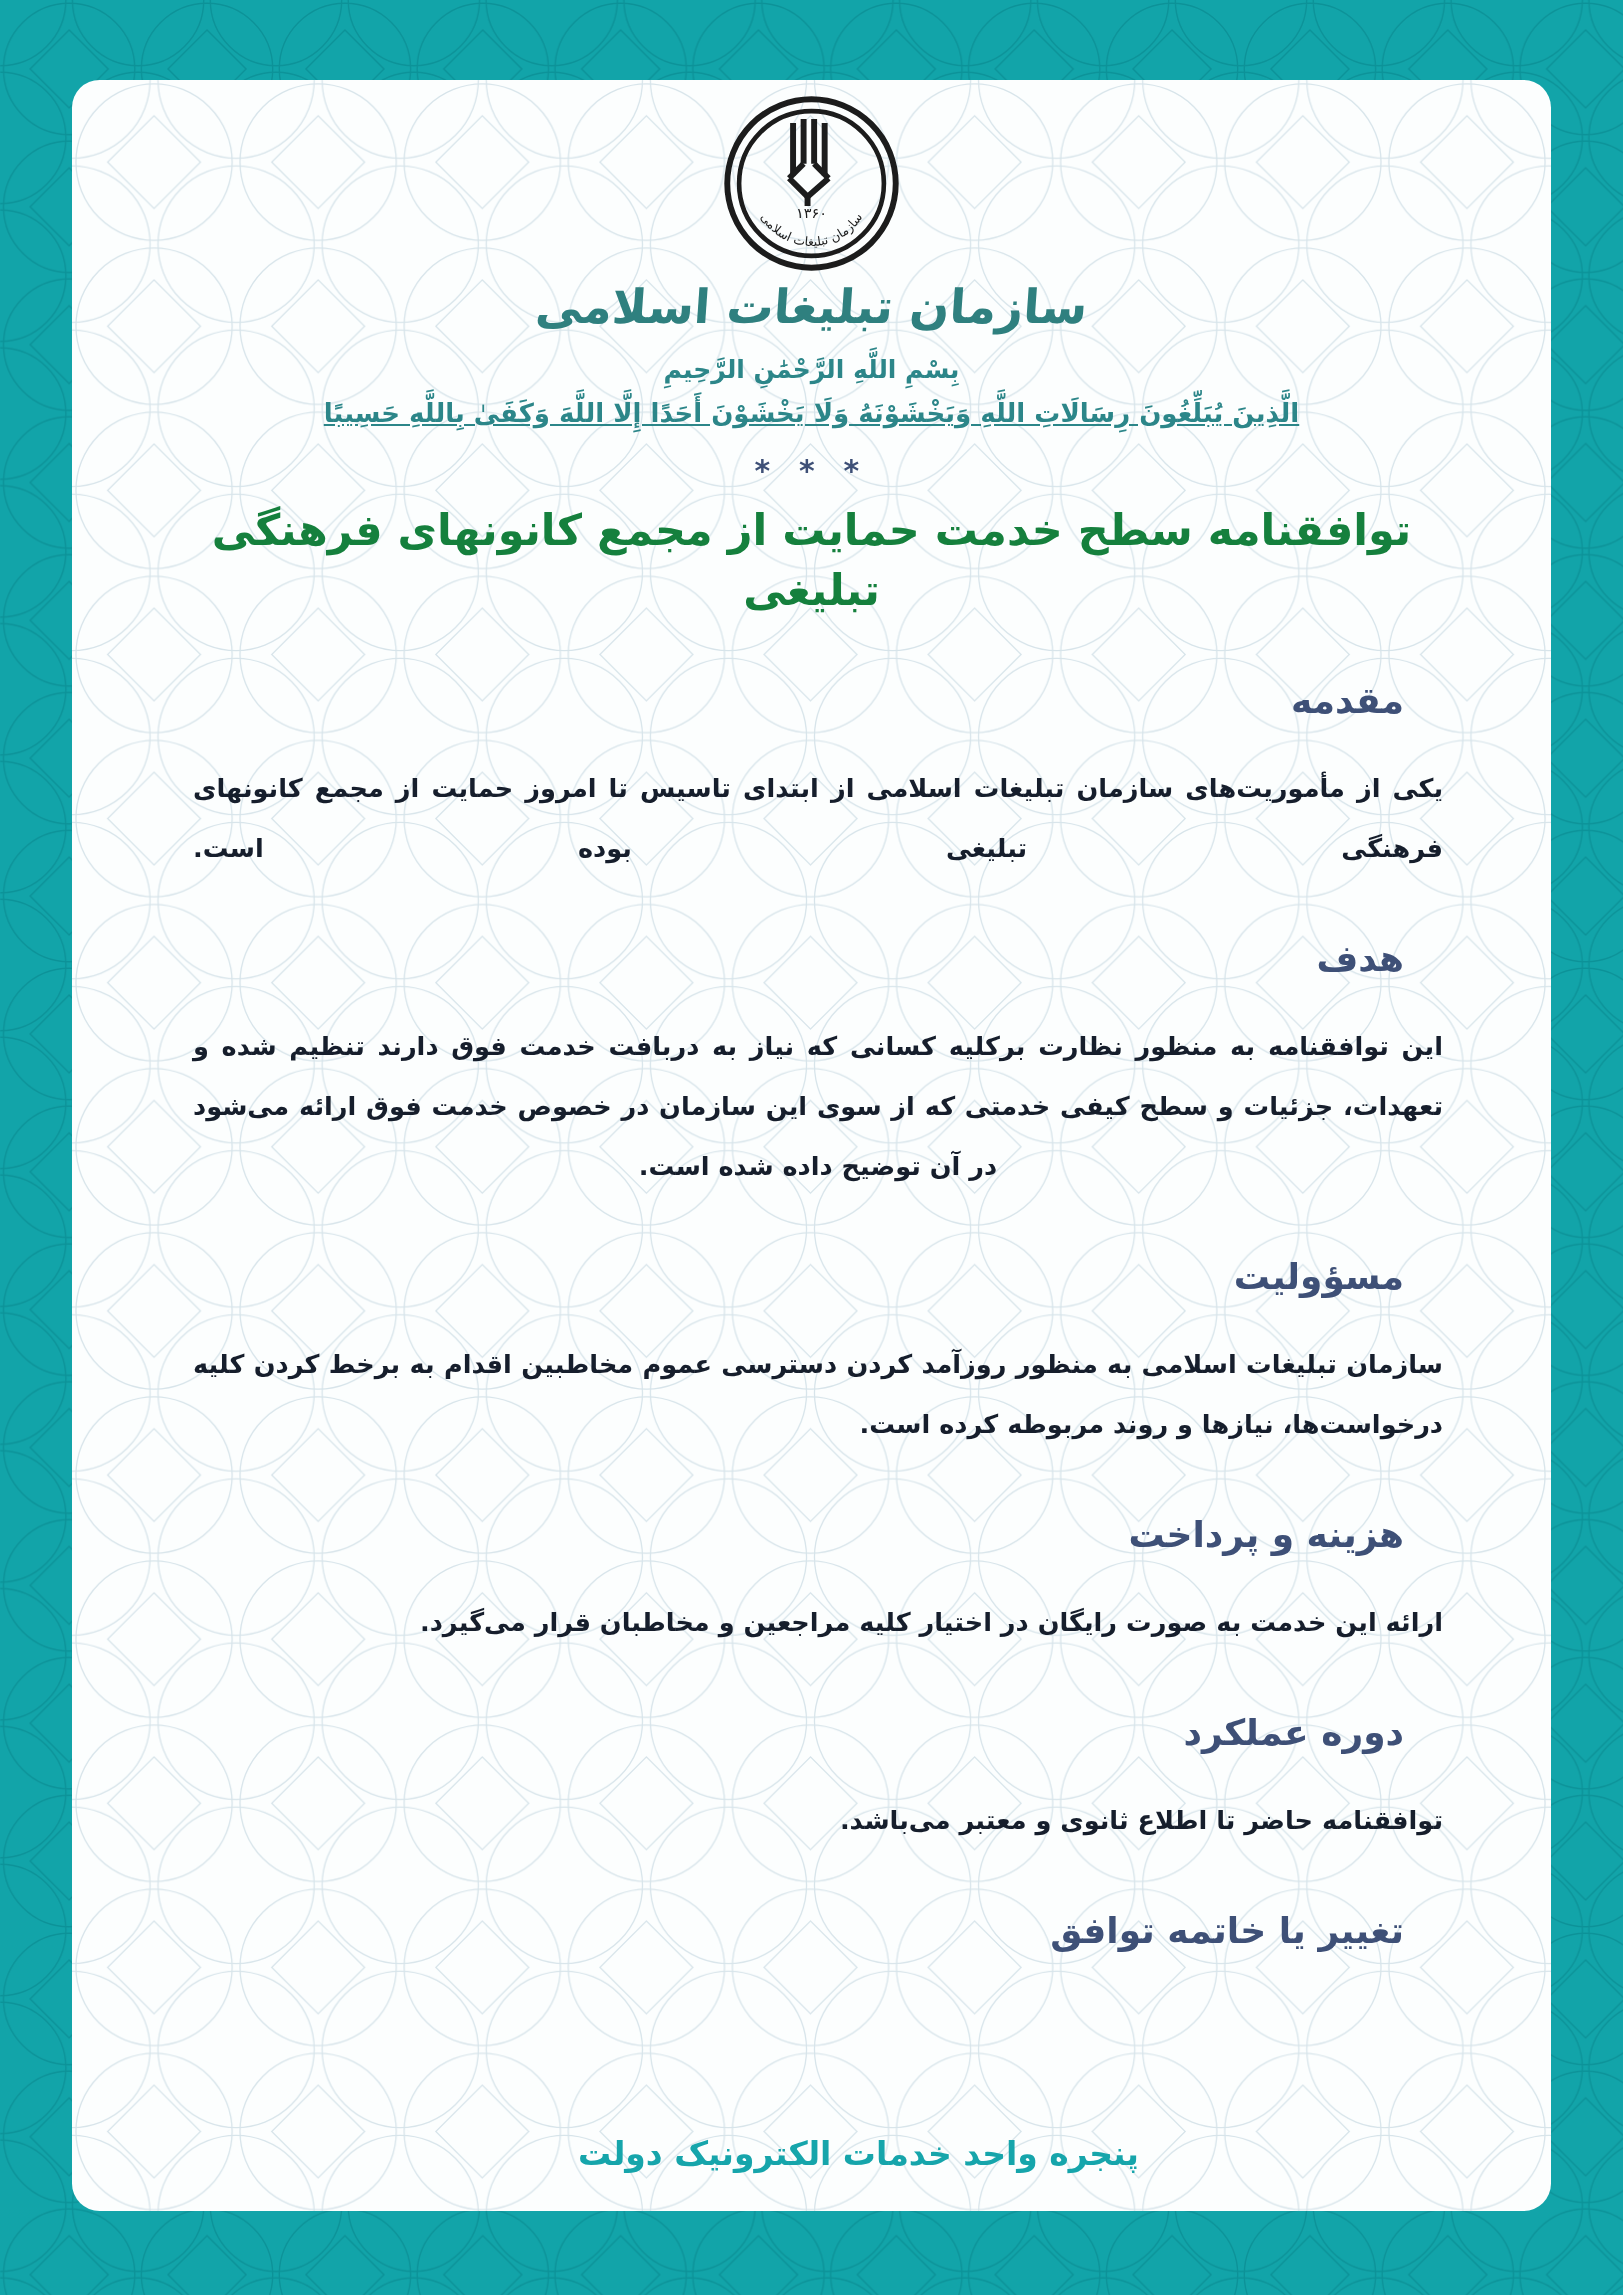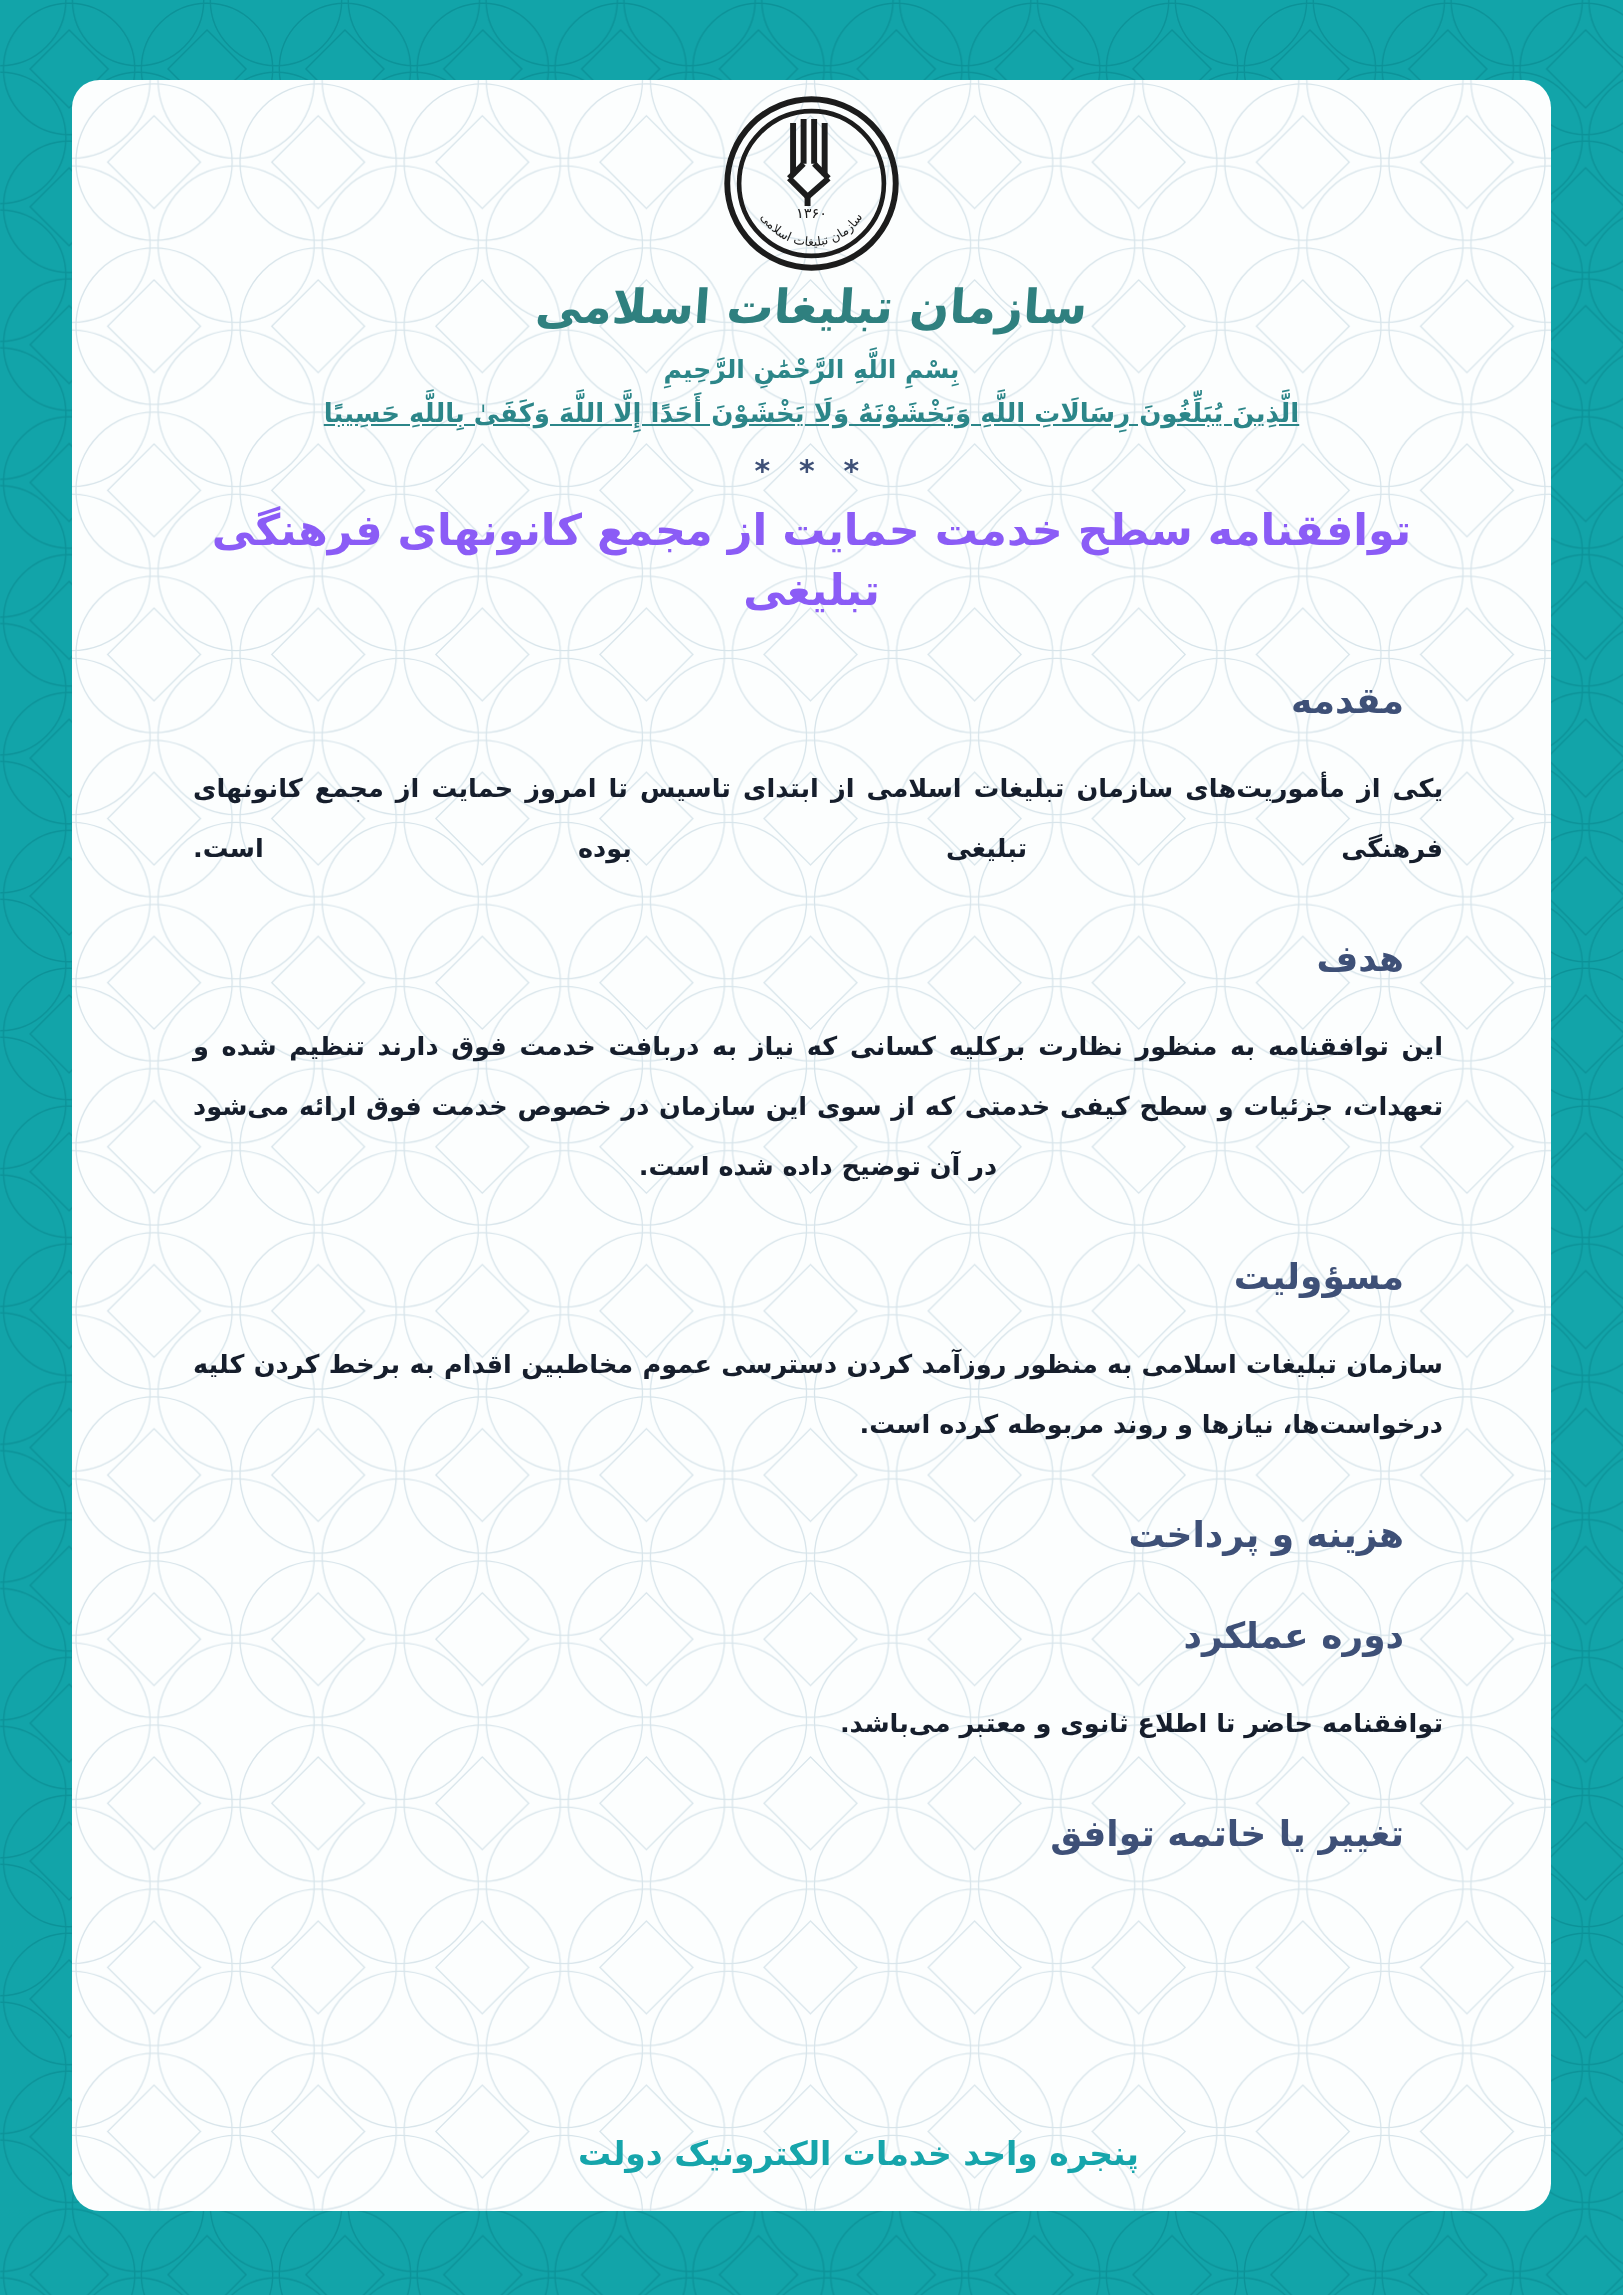--- a/index.html
+++ b/index.html
@@ -73,21 +73,21 @@
     text-align: center;
     color: #3e5077;
     font-size: 30px;
     font-weight: bold;
     letter-spacing: 9.2px;
     line-height: 30px;
   }
   .doc-title {
     margin-top: 14.4px;
     text-align: center;
-    color: #8b5cf6;
+    color: #15803d;
     font-size: 43px;
     font-weight: bold;
     line-height: 60px;
     padding: 0 109px;
   }
   .sections {
     padding: 0 108px 0 121px;
   }
   .section-heading {
     margin: 60px 39px 0 0;
@@ -208,20 +208,21 @@
         <p class="section-body s-justify-center">این توافقنامه به منظور نظارت برکلیه کسانی که نیاز به دربافت خدمت فوق دارند تنظیم شده و تعهدات، جزئیات و سطح کیفی خدمتی که از سوی این سازمان در خصوص خدمت فوق ارائه می‌شود در آن توضیح داده شده است.</p>
       </section>
 
       <section>
         <h2 class="section-heading">مسؤولیت</h2>
         <p class="section-body s-justify">سازمان تبلیغات اسلامی به منظور روزآمد کردن دسترسی عموم مخاطبین اقدام به برخط کردن کلیه درخواست‌ها، نیازها و روند مربوطه کرده است.</p>
       </section>
 
       <section>
         <h2 class="section-heading">هزینه و پرداخت</h2>
+        <p class="section-body s-right">ارائه این خدمت به صورت رایگان در اختیار کلیه مراجعین و مخاطبان قرار می‌گیرد.</p>
       </section>
 
       <section>
         <h2 class="section-heading">دوره عملکرد</h2>
         <p class="section-body s-right">توافقنامه حاضر تا اطلاع ثانوی و معتبر می‌باشد.</p>
       </section>
 
       <section>
         <h2 class="section-heading">تغییر یا خاتمه توافق</h2>
       </section>

